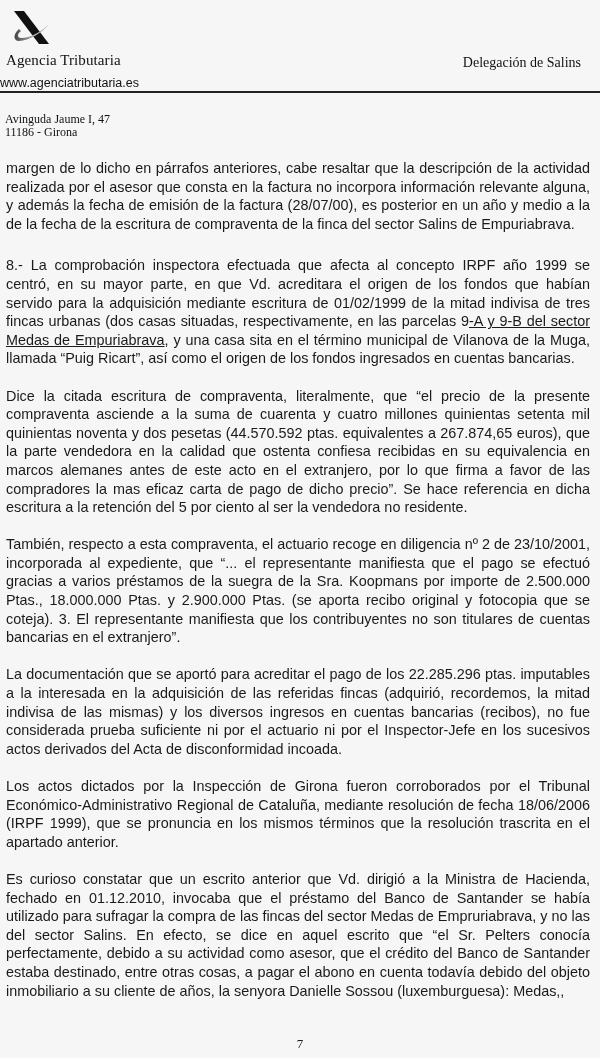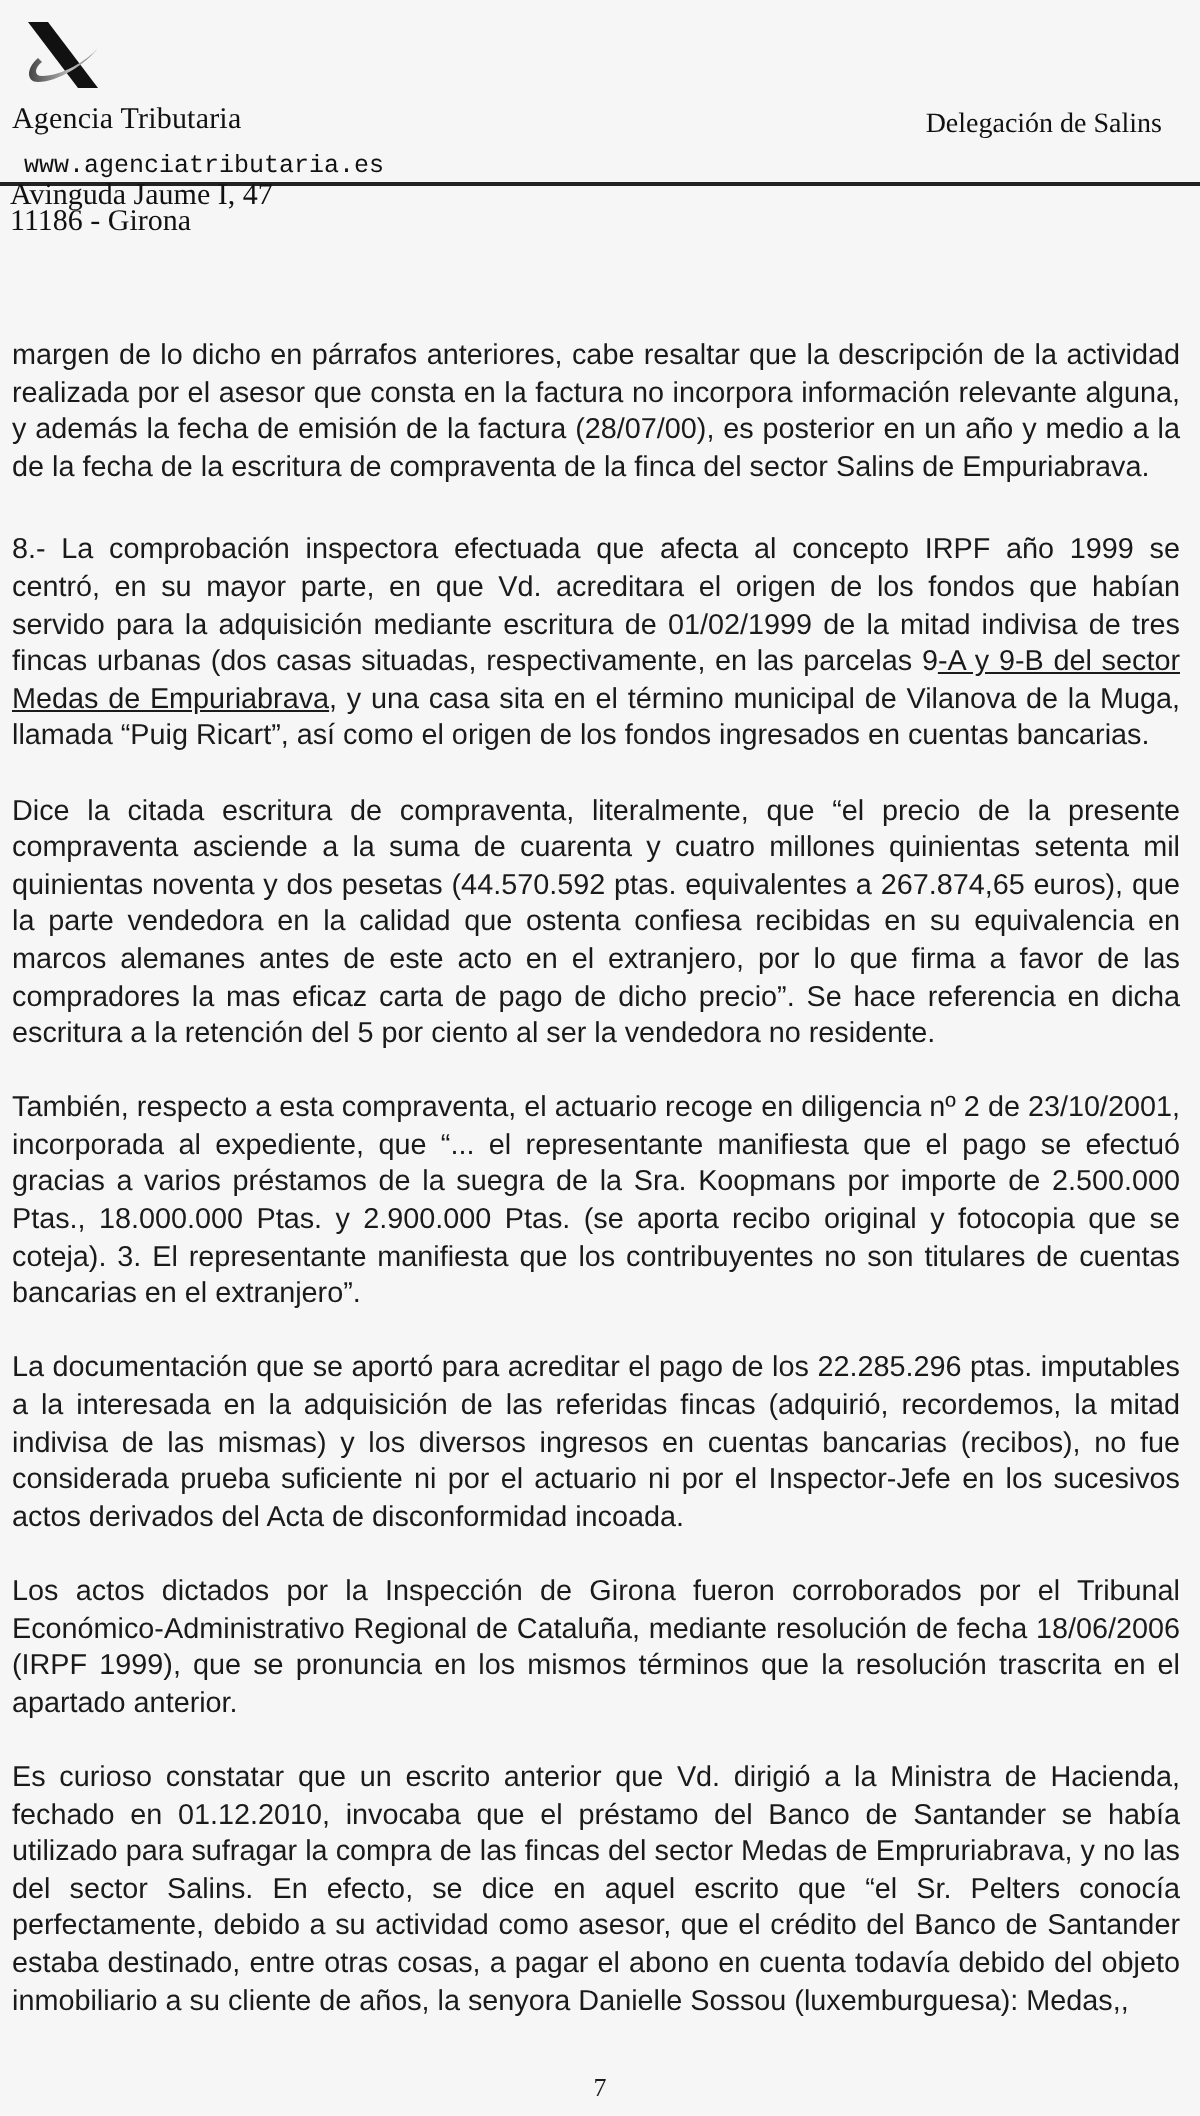--- a/index.html
+++ b/index.html
@@ -5,26 +5,26 @@
   html, body { margin: 0; padding: 0; }
   body {
     width: 600px; height: 1058px; overflow: hidden;
     background: #f6f6f7;
     position: relative;
     font-family: "Liberation Sans", sans-serif;
     color: #1a1a1a;
   }
   .logo { position: absolute; left: 9px; top: 10px; width: 44px; height: 36px; }
   .brand { position: absolute; left: 6px; top: 52px; font-family: "Liberation Serif", serif; font-size: 15px; color: #111; letter-spacing: 0.1px; }
-  .web { position: absolute; left: 12px; top: 76px; font-family: Liberation Mono, monospace; font-size: 12.5px; color: #111; text-align: right; }
+  .web { position: absolute; left: 0; top: 76px; font-family: Liberation Sans, sans-serif; font-size: 12.5px; color: #111; text-align: right; }
   .deleg { position: absolute; right: 19px; top: 55px; font-family: "Liberation Serif", serif; font-size: 14px; color: #111; }
   .hline { position: absolute; left: 0; top: 91px; width: 600px; height: 1.5px; background: #222; }
-  .addr { position: absolute; left: 5px; top: 92px; font-family: "Liberation Serif", serif; font-size: 15px; line-height: 13px; color: #111; }
+  .addr { position: absolute; left: 5px; top: 113px; font-family: "Liberation Serif", serif; font-size: 12px; line-height: 13px; color: #111; }
   .body {
-    position: absolute; left: 6px; top: 169px; width: 584px;
+    position: absolute; left: 6px; top: 159px; width: 584px;
     font-size: 14.4px; line-height: 18.6px; text-align: justify;
   }
   .body p { margin: 0 0 18.6px 0; }
   .body p.first { margin-bottom: 23px; }
   .it { }
   .b { font-weight: normal; }
   .u { text-decoration: underline; }
   .pageno { position: absolute; left: 0; width: 600px; top: 1036px; text-align: center; font-family: "Liberation Serif", serif; font-size: 13px; }
 </style>
 </head>

